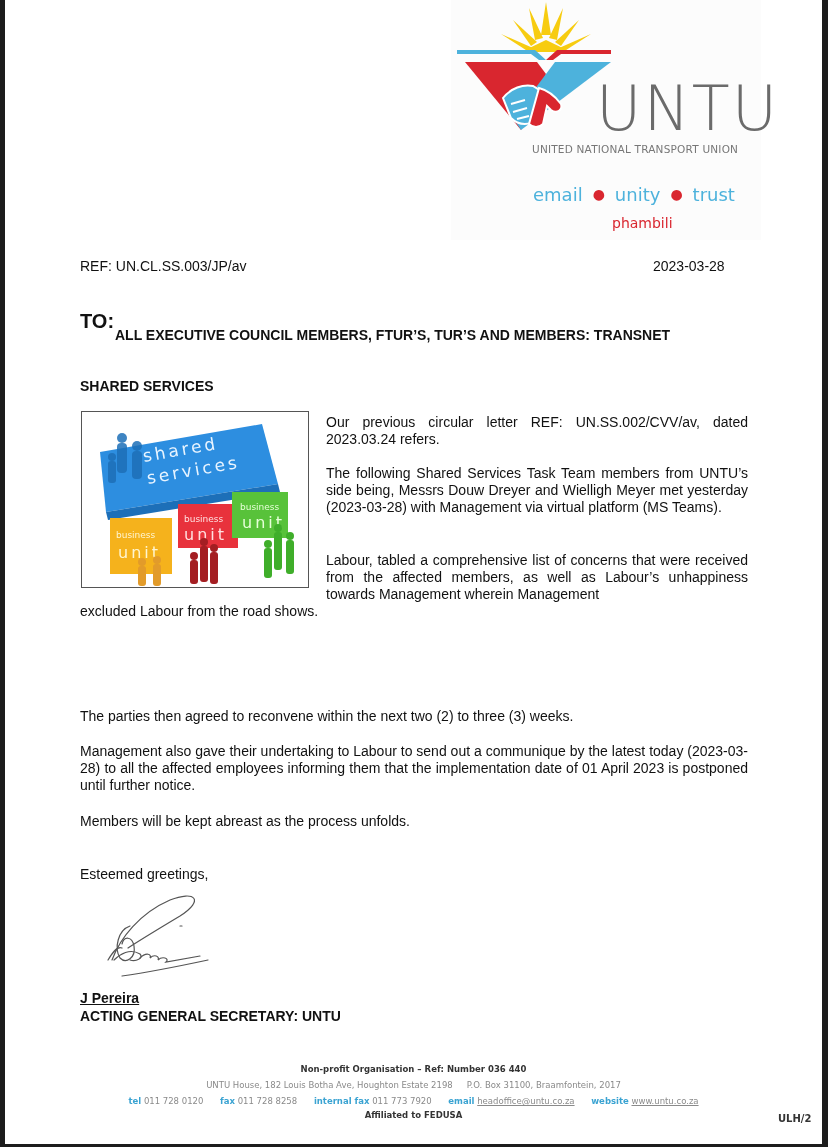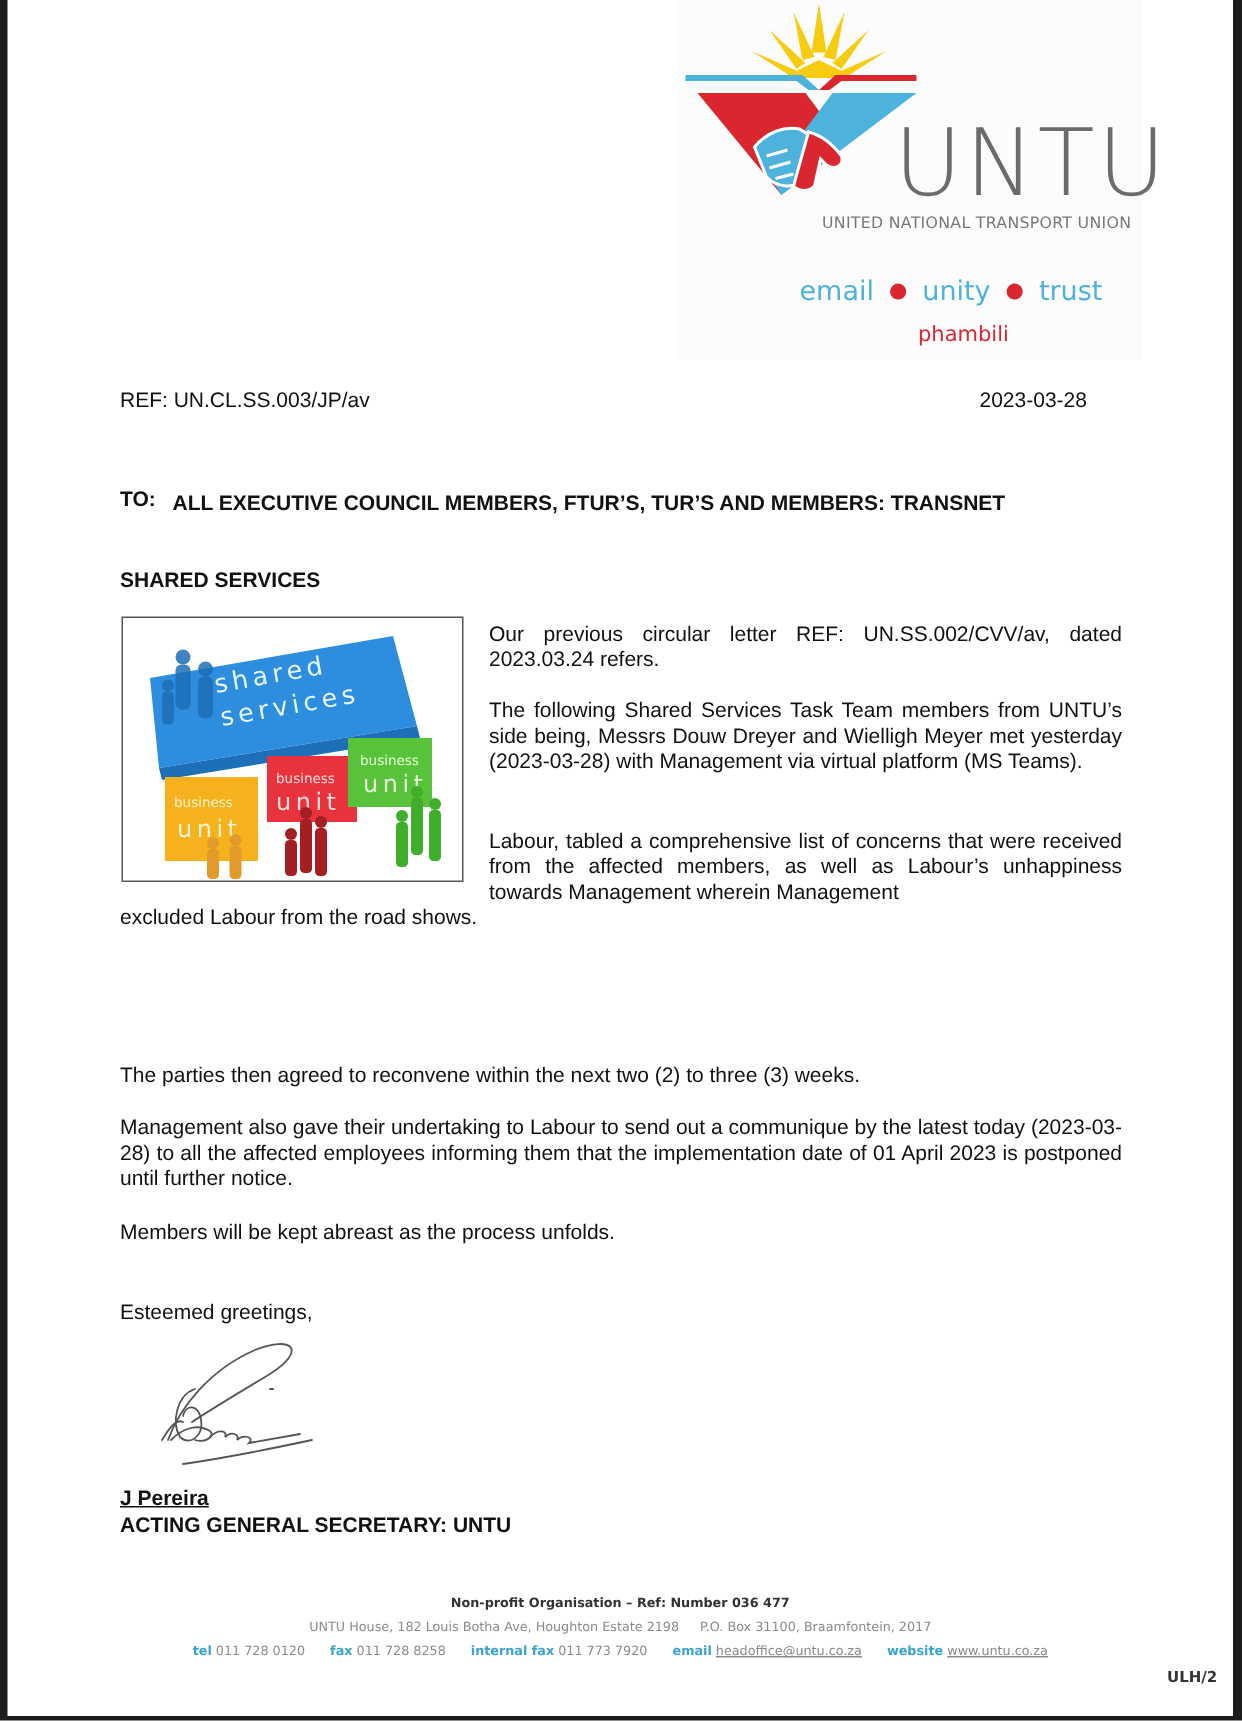--- a/index.html
+++ b/index.html
@@ -20,35 +20,35 @@
   }
   .logo-svg { position: absolute; left: 0; top: 0; }
   .untu-word {
     position: absolute; left: 145px; top: 78px;
     font-family: "DejaVu Sans", sans-serif; font-weight: 300;
     font-size: 62px; letter-spacing: 2px; color: #6b6b6b; line-height: 1;
   }
   .untu-sub {
     position: absolute; left: 81px; top: 143px;
     font-family: "DejaVu Sans", sans-serif;
-    font-size: 10.5px; color: #777; letter-spacing: 0.2px; white-space: nowrap; margin-left: 16px;
+    font-size: 10.5px; color: #777; letter-spacing: 0.2px; white-space: nowrap;
   }
   .tagline {
     position: absolute; left: 82px; top: 184px; white-space: nowrap;
     font-family: "DejaVu Sans", sans-serif; font-size: 18px; color: #4db2dc;
   }
   .tagline .dot { color: #d9262f; font-size: 14px; margin: 0 10px; position: relative; top: -2px; }
   .motto {
     position: absolute; left: 161px; top: 215px;
     font-family: "DejaVu Sans", sans-serif; font-size: 14px; color: #d9262f;
   }
 
   .ref { position: absolute; left: 75px; top: 258px; font-size: 14px; color: #111; }
   .date { position: absolute; left: 648px; top: 258px; font-size: 14px; color: #111; }
-  .to-label { position: absolute; left: 75px; top: 324px; font-size: 14px; font-weight: bold; }
+  .to-label { position: absolute; left: 75px; top: 310px; font-size: 20px; font-weight: bold; }
   .to-recipients { position: absolute; left: 110px; top: 327px; font-size: 14px; font-weight: bold; white-space: nowrap; }
   .subject { position: absolute; left: 75px; top: 378px; font-size: 14px; font-weight: bold; }
 
   .figure {
     position: absolute; left: 76px; top: 411px; width: 226px; height: 175px;
     border: 1px solid #555; background: #fff; overflow: hidden;
   }
 
   .body-text { font-size: 14px; line-height: 17px; color: #111; text-align: justify; }
   .p-right { position: absolute; left: 321px; width: 422px; }
@@ -209,30 +209,31 @@
       <path d="M30,38 C18,42 14,60 20,70 C26,76 36,70 34,58 C32,48 24,48 22,56"></path>
       <path d="M8,72 C14,62 18,58 22,60 M14,72 C20,66 30,60 40,66 C44,70 36,74 30,72"></path>
       <path d="M40,70 C46,64 52,66 50,70 C54,66 60,68 58,72 C62,68 70,70 66,74 L100,68"></path>
       <path d="M22,88 C50,84 80,78 108,72"></path>
       <path d="M80,38 L82,38"></path>
     </g>
   </svg>
   <div class="signer-name">J Pereira</div>
   <div class="signer-title">ACTING GENERAL SECRETARY: UNTU</div>
 
-  <div class="footer f1">Non-profit Organisation – Ref: Number 036 477</div>
+  <div class="footer f1">Non-profit Organisation – Ref: Number 036 440</div>
   <div class="footer f2">
     <span>UNTU House, 182 Louis Botha Ave, Houghton Estate 2198</span><span class="gap"></span><span>P.O. Box 31100, Braamfontein, 2017</span>
   </div>
   <div class="footer f3">
     <span class="lbl">tel</span>
     <span>011 728 0120</span><span class="gap"></span>
     <span class="lbl">fax</span>
     <span>011 728 8258</span><span class="gap"></span>
     <span class="lbl">internal fax</span>
     <span>011 773 7920</span><span class="gap"></span>
     <span class="lbl">email</span>
     <span class="link">headoffice@untu.co.za</span><span class="gap"></span>
     <span class="lbl">website</span>
     <span class="link">www.untu.co.za</span>
   </div>
+  <div class="footer f4">Affiliated to FEDUSA</div>
   <div class="page-code">ULH/2</div>
 </div>
 
 </body></html>

